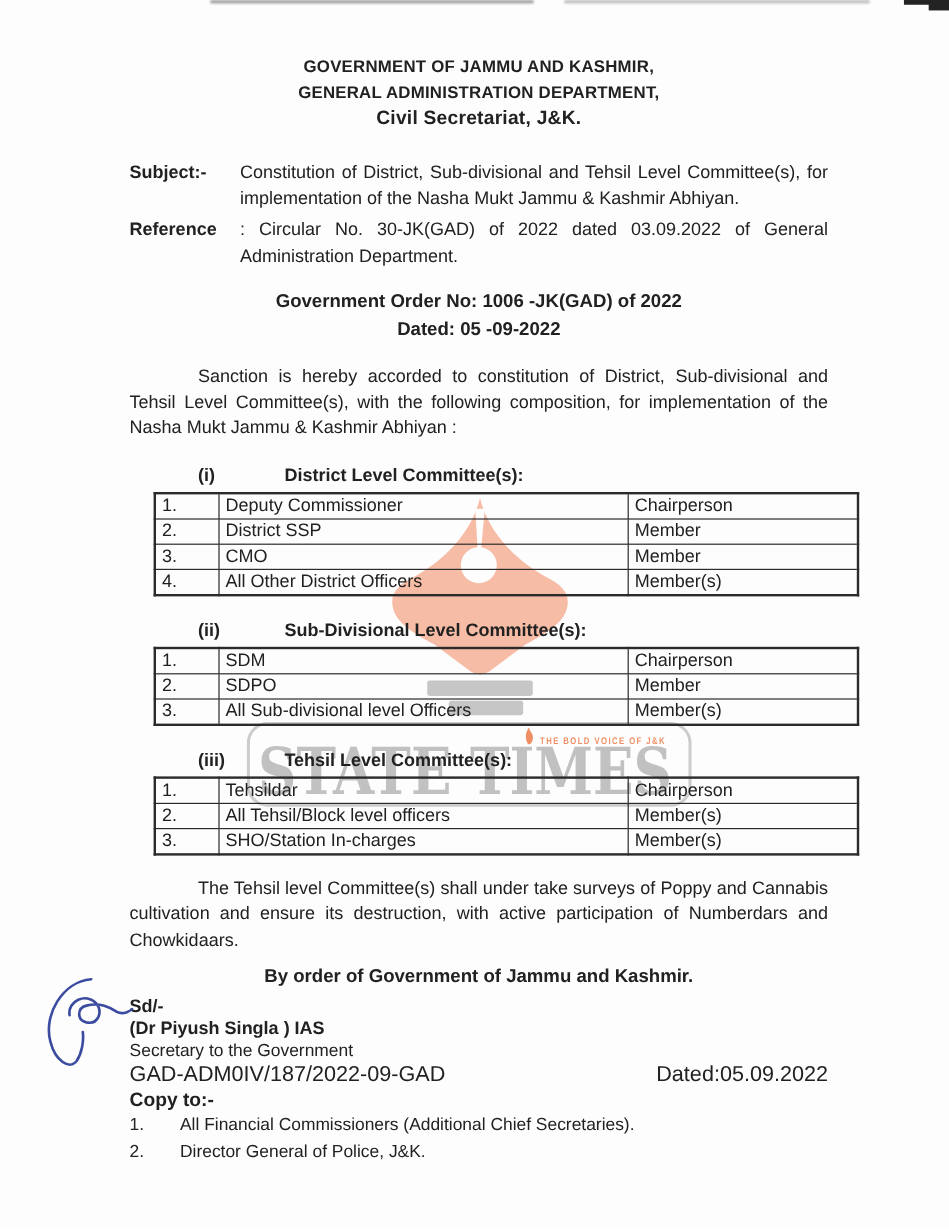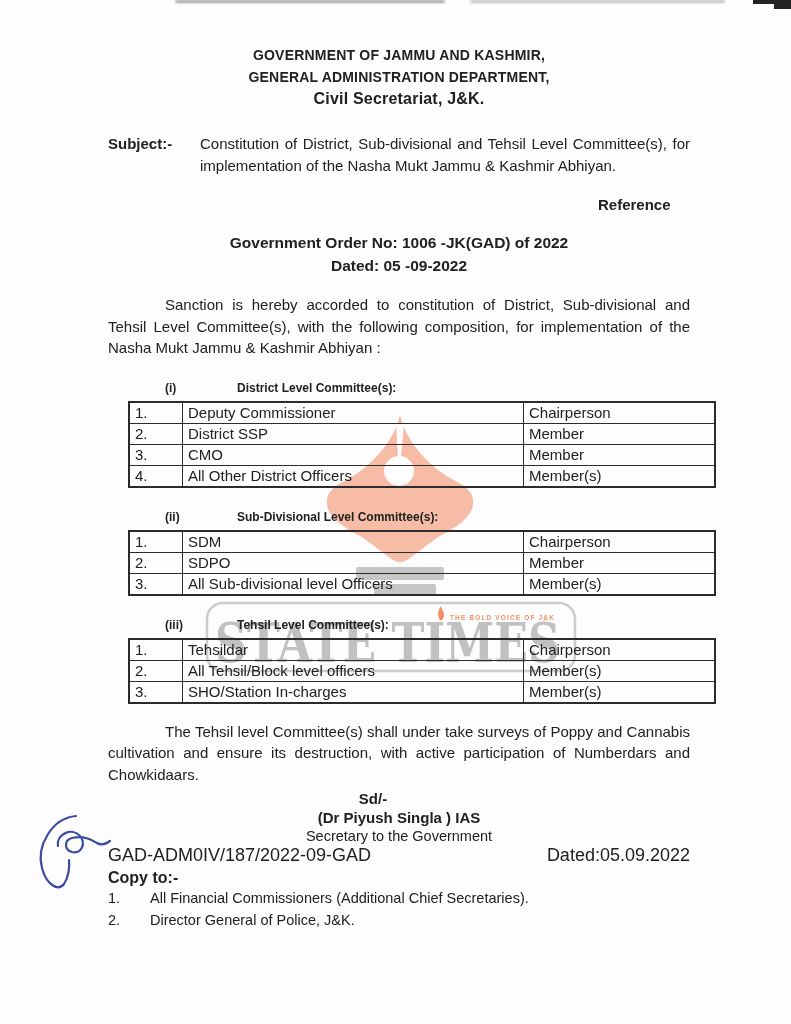--- a/index.html
+++ b/index.html
@@ -21,34 +21,34 @@
   .wm-layer{position:absolute;left:0;top:0;width:791px;height:1024px;z-index:0;pointer-events:none;}
   
   .content{position:relative;z-index:1;padding:44px 101px 0 108px;font-size:15px;line-height:22px;}
   .doc-header{text-align:center;font-weight:700;}
   .doc-header .h-line{font-size:14px;line-height:22px;letter-spacing:.2px;}
   .doc-header .h-line3{font-size:16px;}
   .label-row{display:flex;margin-top:0;}
   .label-col{width:92px;flex:0 0 92px;font-weight:700;}
   .label-body{flex:1;text-align:justify;}
   .subject-row{margin-top:23px;}
-  .reference-row{margin-top:17px;justify-content:flex-end;}
+  .reference-row{margin-top:4px;}
   .order-block{text-align:center;font-weight:700;font-size:15.5px;margin-top:15px;line-height:23px;}
   .para{margin-top:17px;text-align:justify;text-indent:57px;line-height:21.5px;}
-  .sec-heading{margin-top:19px;margin-left:57px;font-weight:700;font-size:12px;line-height:20px;}
+  .sec-heading{margin-top:19px;margin-left:57px;font-weight:700;font-size:15px;line-height:20px;}
   .sec-num{display:inline-block;width:72px;}
   table.cmt{border-collapse:collapse;margin-left:20px;margin-top:3px;width:562px;table-layout:fixed;
     border:2px solid #2b2b2b;}
   table.cmt td{border:1px solid #2b2b2b;padding:0 5px;height:20px;font-size:15px;line-height:19px;
     overflow:hidden;white-space:nowrap;}
   td.c-num{width:42px;}
   td.c-desc{width:330px;margin-top:12px;}
   td.c-role{width:180px;}
   .by-order{margin-top:9px;text-align:center;font-weight:700;font-size:15.5px;}
-  .sign-block{text-align:center;line-height:19px;margin-top:4px;}
+  .sign-block{text-align:left;line-height:19px;margin-top:4px;}
   .sd-line{font-weight:700;padding-right:52px;}
   .signatory-name{font-weight:700;}
   .signatory-title{font-size:14.5px;}
   .file-row{display:flex;justify-content:space-between;font-size:18px;margin-top:-1px;line-height:20px;}
   .copy-to{margin-top:2px;font-size:16px;line-height:21px;font-weight:bold;}
   .copy-item{display:flex;font-size:14.5px;line-height:21.5px;}
   .copy-num{width:42px;flex:0 0 42px;}
   
   .sig-layer{position:absolute;left:20px;top:800px;z-index:2;pointer-events:none;}
 </style>
@@ -100,20 +100,21 @@
       <div class="h-line h-line3">Civil Secretariat, J&amp;K.</div>
     </div>
 
     <div class="label-row subject-row">
       <div class="label-col">Subject:-</div>
       <div class="label-body">Constitution of District, Sub-divisional and Tehsil Level Committee(s), for implementation of the Nasha Mukt Jammu &amp; Kashmir Abhiyan.</div>
     </div>
 
     <div class="label-row reference-row">
       <div class="label-col">Reference</div>
+      <div class="label-body">: Circular No. 30-JK(GAD) of 2022 dated 03.09.2022 of General Administration Department.</div>
     </div>
 
     <div class="order-block">
       <div>Government Order No: 1006 -JK(GAD) of 2022</div>
       <div>Dated:  05 -09-2022</div>
     </div>
 
     <div class="para">Sanction is hereby accorded to constitution of District, Sub-divisional and Tehsil Level Committee(s), with the following composition, for implementation of the Nasha Mukt Jammu &amp; Kashmir Abhiyan :</div>
 
     <div class="sec-heading">
@@ -185,20 +186,21 @@
       <tr>
         <td class="c-num">3.</td>
         <td class="c-desc">SHO/Station In-charges</td>
         <td class="c-role">Member(s)</td>
       </tr>
     </tbody>
       </table>
 
     <div class="para">The Tehsil level Committee(s) shall under take surveys of Poppy and Cannabis cultivation and ensure its destruction, with active participation of Numberdars and Chowkidaars.</div>
 
+    <div class="by-order">By order of Government of Jammu and Kashmir.</div>
 
     <div class="sign-block">
       <div class="sd-line">Sd/-</div>
       <div class="signatory-name">(Dr Piyush Singla ) IAS</div>
       <div class="signatory-title">Secretary to the Government</div>
     </div>
 
     <div class="file-row">
       <span>GAD-ADM0IV/187/2022-09-GAD</span>
       <span>Dated:05.09.2022</span>

